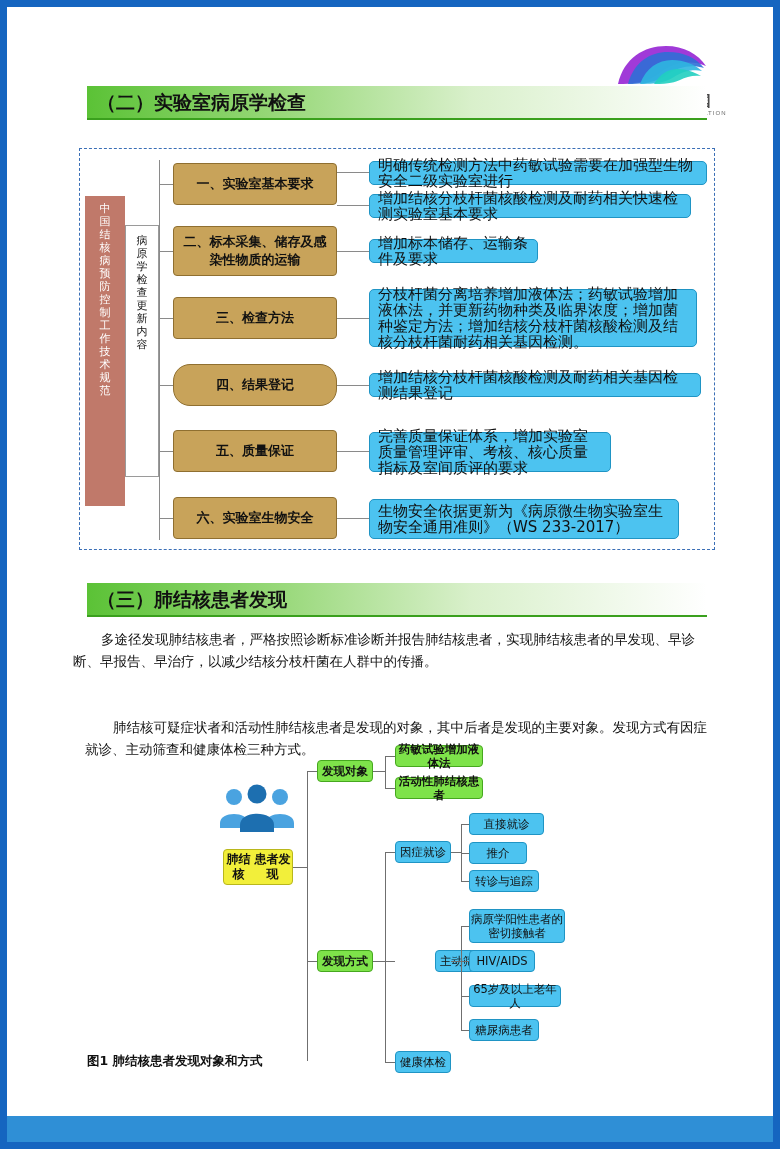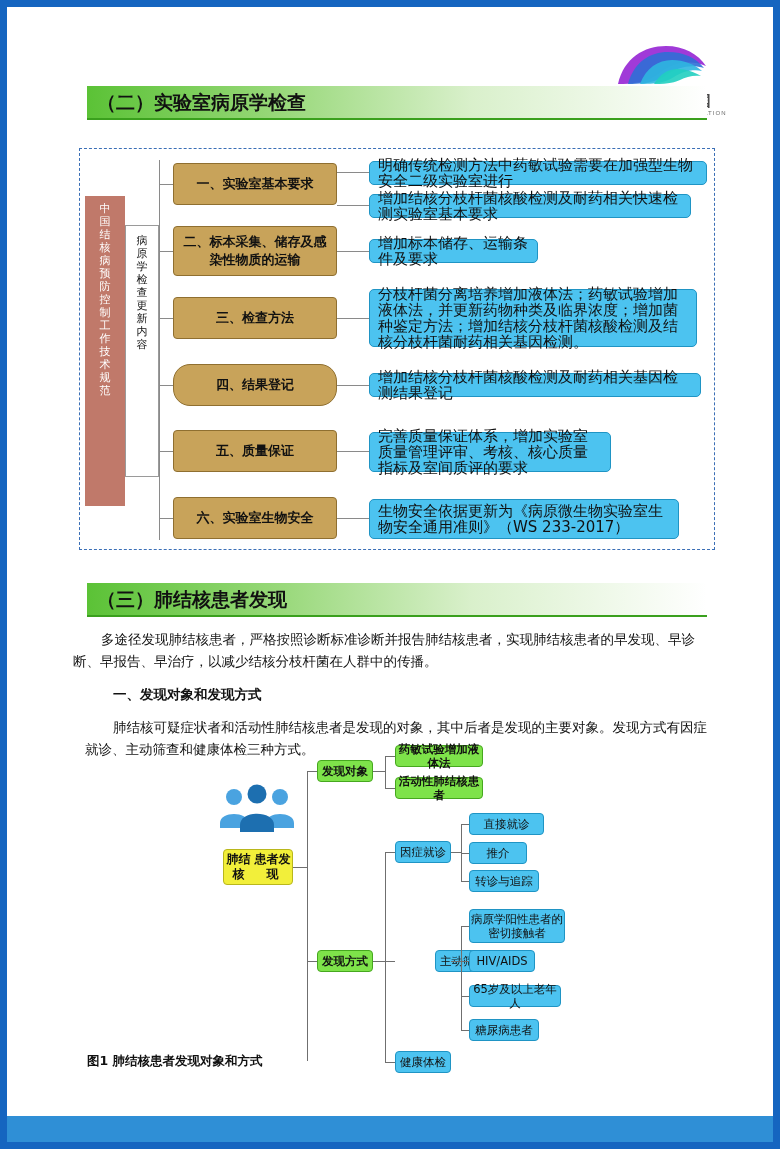--- a/index.html
+++ b/index.html
@@ -188,21 +188,20 @@
   <div class="rnode" style="left:362px;top:289px;width:328px;height:58px;">分枝杆菌分离培养增加液体法；药敏试验增加液体法，并更新药物种类及临界浓度；增加菌种鉴定方法；增加结核分枝杆菌核酸检测及结核分枝杆菌耐药相关基因检测。</div>
   <div class="rnode" style="left:362px;top:373px;width:332px;height:24px;">增加结核分枝杆菌核酸检测及耐药相关基因检测结果登记</div>
   <div class="rnode" style="left:362px;top:432px;width:242px;height:40px;">完善质量保证体系，增加实验室质量管理评审、考核、核心质量指标及室间质评的要求</div>
   <div class="rnode" style="left:362px;top:499px;width:310px;height:40px;">生物安全依据更新为《病原微生物实验室生物安全通用准则》（WS 233-2017）</div>
 
   <div class="sec-head" id="sec3">
     <span>（三）肺结核患者发现</span>
   </div>
 
   <div class="para" id="p1">多途径发现肺结核患者，严格按照诊断标准诊断并报告肺结核患者，实现肺结核患者的早发现、早诊断、早报告、早治疗，以减少结核分枝杆菌在人群中的传播。</div>
-  <div class="para" id="h1">一、发现对象和发现方式</div>
   <div class="para" id="p2">肺结核可疑症状者和活动性肺结核患者是发现的对象，其中后者是发现的主要对象。发现方式有因症就诊、主动筛查和健康体检三种方式。</div>
 
   <div class="people">
     <svg width="84" height="54" viewBox="0 0 84 54">
       <circle cx="19" cy="14" r="8" fill="#4aa3e0"></circle>
       <path d="M5 40 C5 28 33 28 33 40 L33 45 L5 45 Z" fill="#4aa3e0"></path>
       <circle cx="65" cy="14" r="8" fill="#4aa3e0"></circle>
       <path d="M51 40 C51 28 79 28 79 40 L79 45 L51 45 Z" fill="#4aa3e0"></path>
       <circle cx="42" cy="11" r="9.5" fill="#1d6fb0"></circle>
       <path d="M25 42 C25 27 59 27 59 42 L59 49 L25 49 Z" fill="#1d6fb0"></path>

